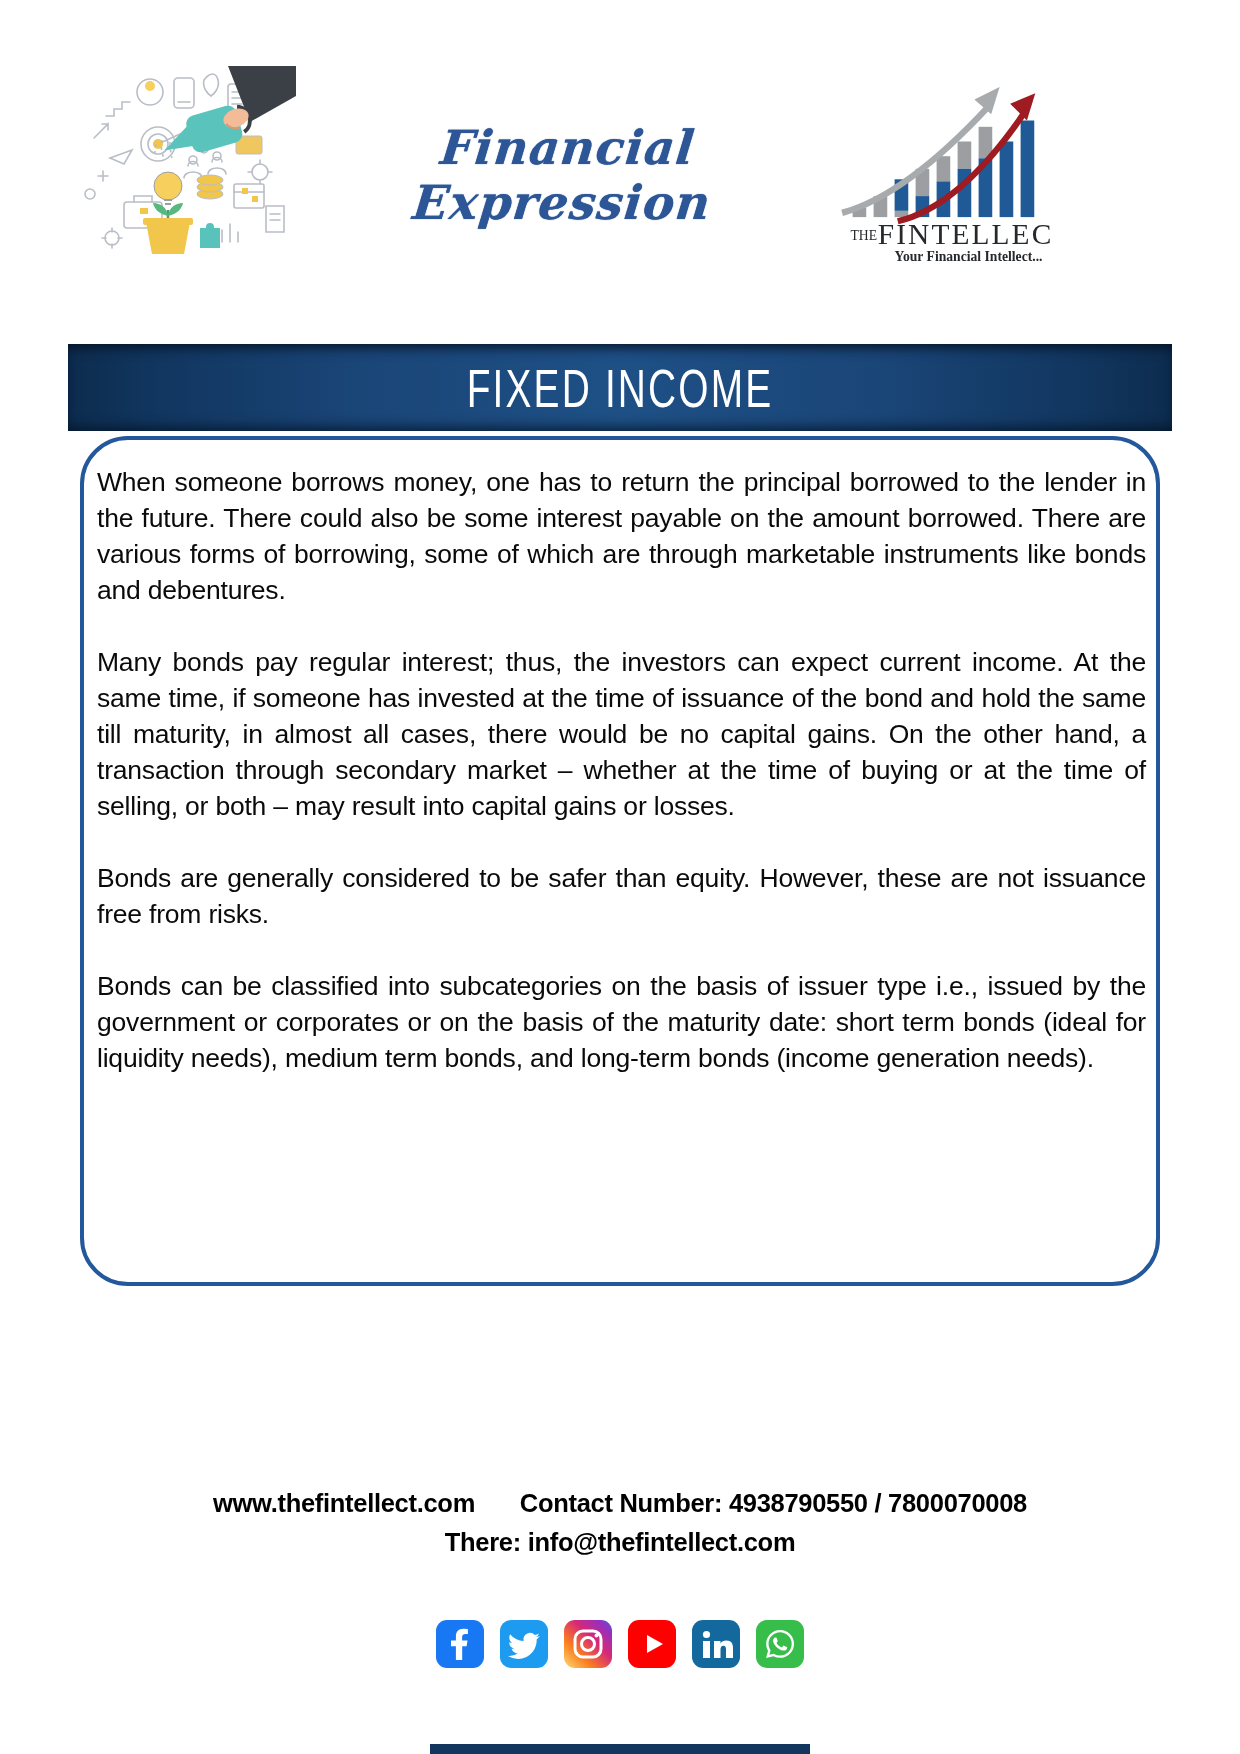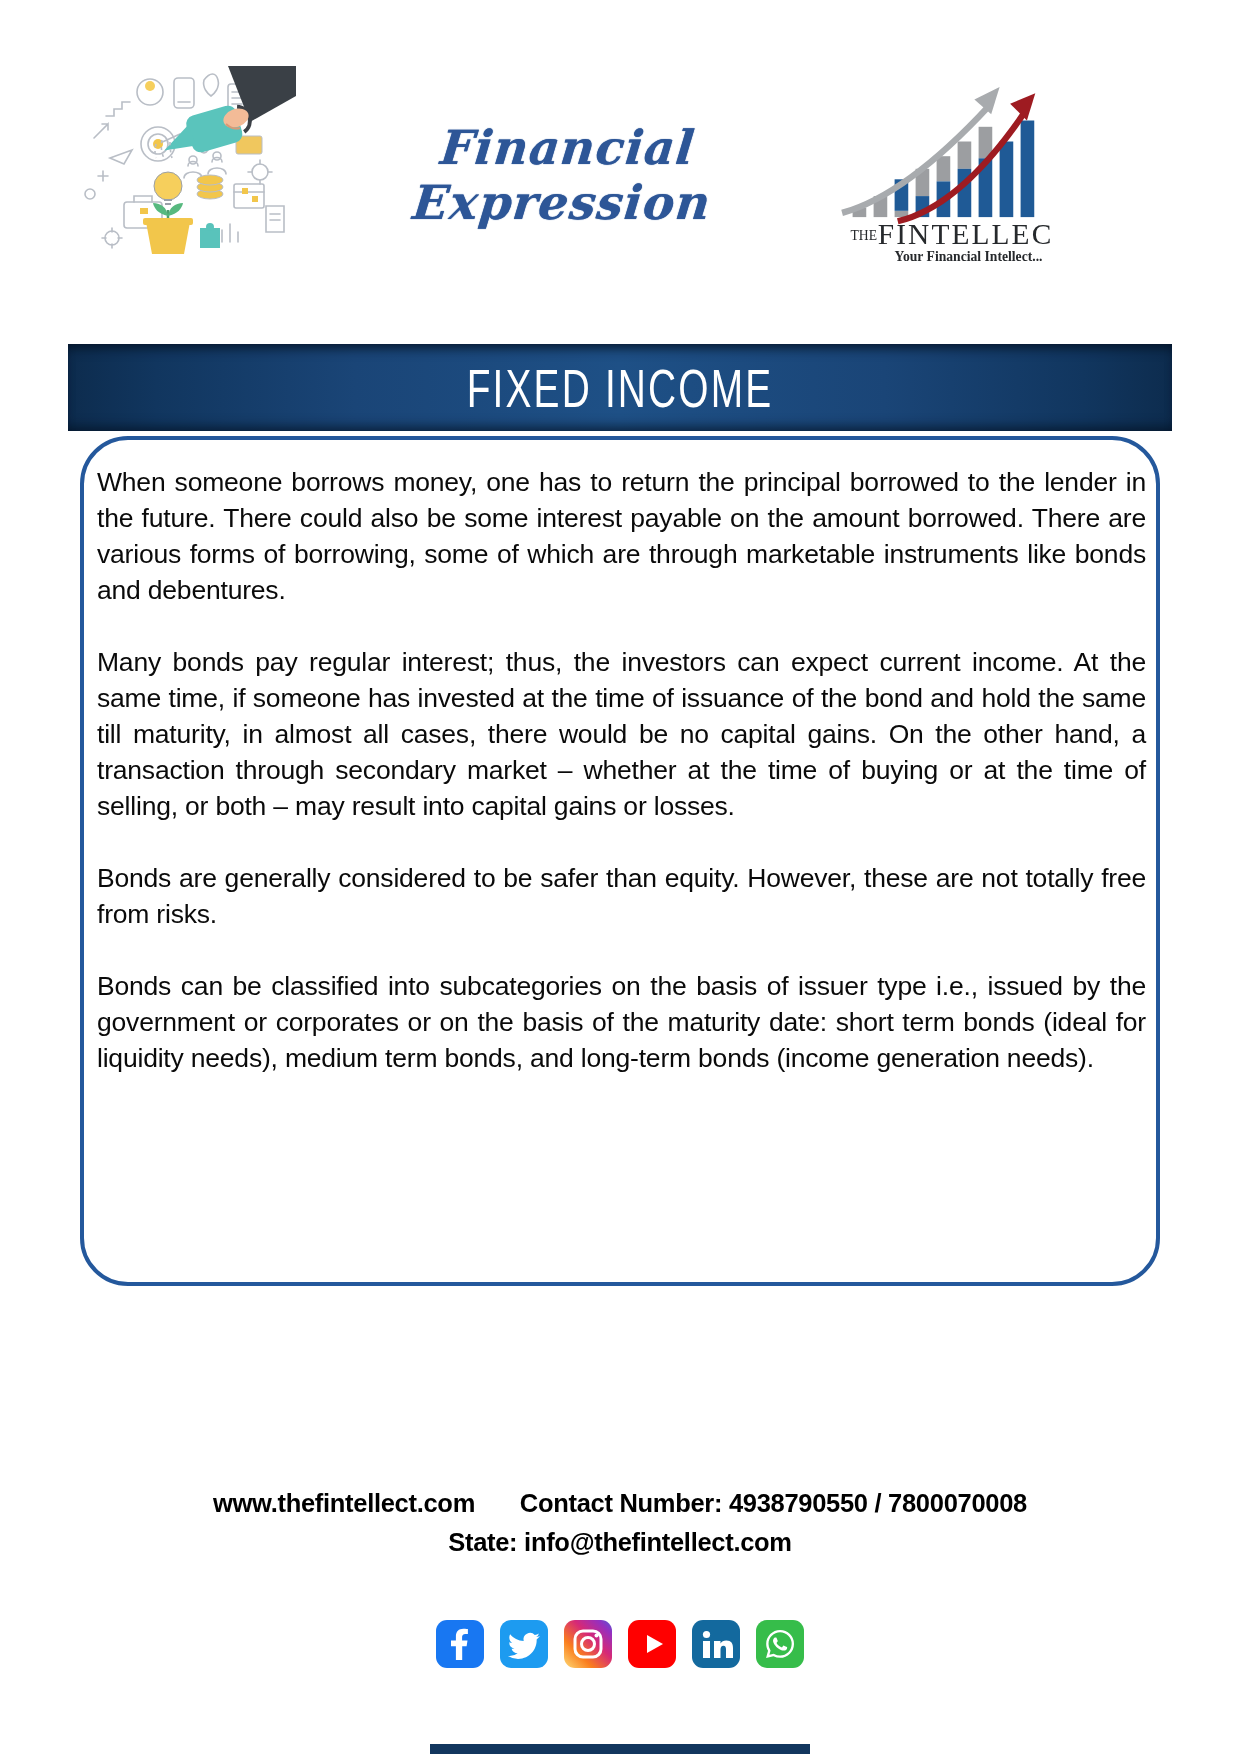--- a/index.html
+++ b/index.html
@@ -163,30 +163,30 @@
     <text x="52" y="174" font-family="Liberation Serif, serif" font-size="13" font-weight="bold" fill="#26292c">Your Financial Intellect...</text>
   </svg>
 
   <div class="banner">
     <div class="banner-title">FIXED INCOME</div>
   </div>
 
   <div class="content-box">
     <p>When someone borrows money, one has to return the principal borrowed to the lender in the future. There could also be some interest payable on the amount borrowed. There are various forms of borrowing, some of which are through marketable instruments like bonds and debentures.</p>
     <p>Many bonds pay regular interest; thus, the investors can expect current income. At the same time, if someone has invested at the time of issuance of the bond and hold the same till maturity, in almost all cases, there would be no capital gains. On the other hand, a transaction through secondary market – whether at the time of buying or at the time of selling, or both – may result into capital gains or losses.</p>
-    <p>Bonds are generally considered to be safer than equity. However, these are not totally free from risks.</p>
+    <p>Bonds are generally considered to be safer than equity. However, these are not issuance free from risks.</p>
     <p>Bonds can be classified into subcategories on the basis of issuer type i.e., issued by the government or corporates or on the basis of the maturity date: short term bonds (ideal for liquidity needs), medium term bonds, and long-term bonds (income generation needs).</p>
   </div>
 
   <div class="footer-contact">
     <div>
       <span class="site">www.thefintellect.com</span>
       <span>Contact Number: 4938790550 / 7800070008</span>
     </div>
-    <div>State: info@thefintellect.com</div>
+    <div>There: info@thefintellect.com</div>
   </div>
 
   <div class="social-row">
     <svg class="sicon" viewBox="0 0 48 48">
       <rect width="48" height="48" rx="11" fill="#1877f2"></rect>
       <path d="M30.6 26.2l.9-5.6h-5.4v-3.6c0-1.6.8-3.1 3.3-3.1h2.5V9.1S29.6 8.7 27.4 8.7c-4.6 0-7.5 2.7-7.5 7.7v4.2h-4.9v5.6h4.9V40h6.3V26.2z" fill="#fff"></path>
     </svg>
     <svg class="sicon" viewBox="0 0 48 48">
       <rect width="48" height="48" rx="11" fill="#1d9bf0"></rect>
       <path transform="translate(8 10) scale(1.33)" fill="#fff" d="M23.953 4.57a10 10 0 01-2.825.775 4.958 4.958 0 002.163-2.723c-.951.555-2.005.959-3.127 1.184a4.92 4.92 0 00-8.384 4.482C7.69 8.095 4.067 6.13 1.64 3.162a4.822 4.822 0 00-.666 2.475c0 1.71.87 3.213 2.188 4.096a4.904 4.904 0 01-2.228-.616v.06a4.923 4.923 0 003.946 4.827 4.996 4.996 0 01-2.212.085 4.936 4.936 0 004.604 3.417A9.867 9.867 0 010 19.54a13.995 13.995 0 007.557 2.209c9.053 0 13.998-7.496 13.998-13.985 0-.21 0-.42-.015-.63A9.935 9.935 0 0024 4.59z"></path>

